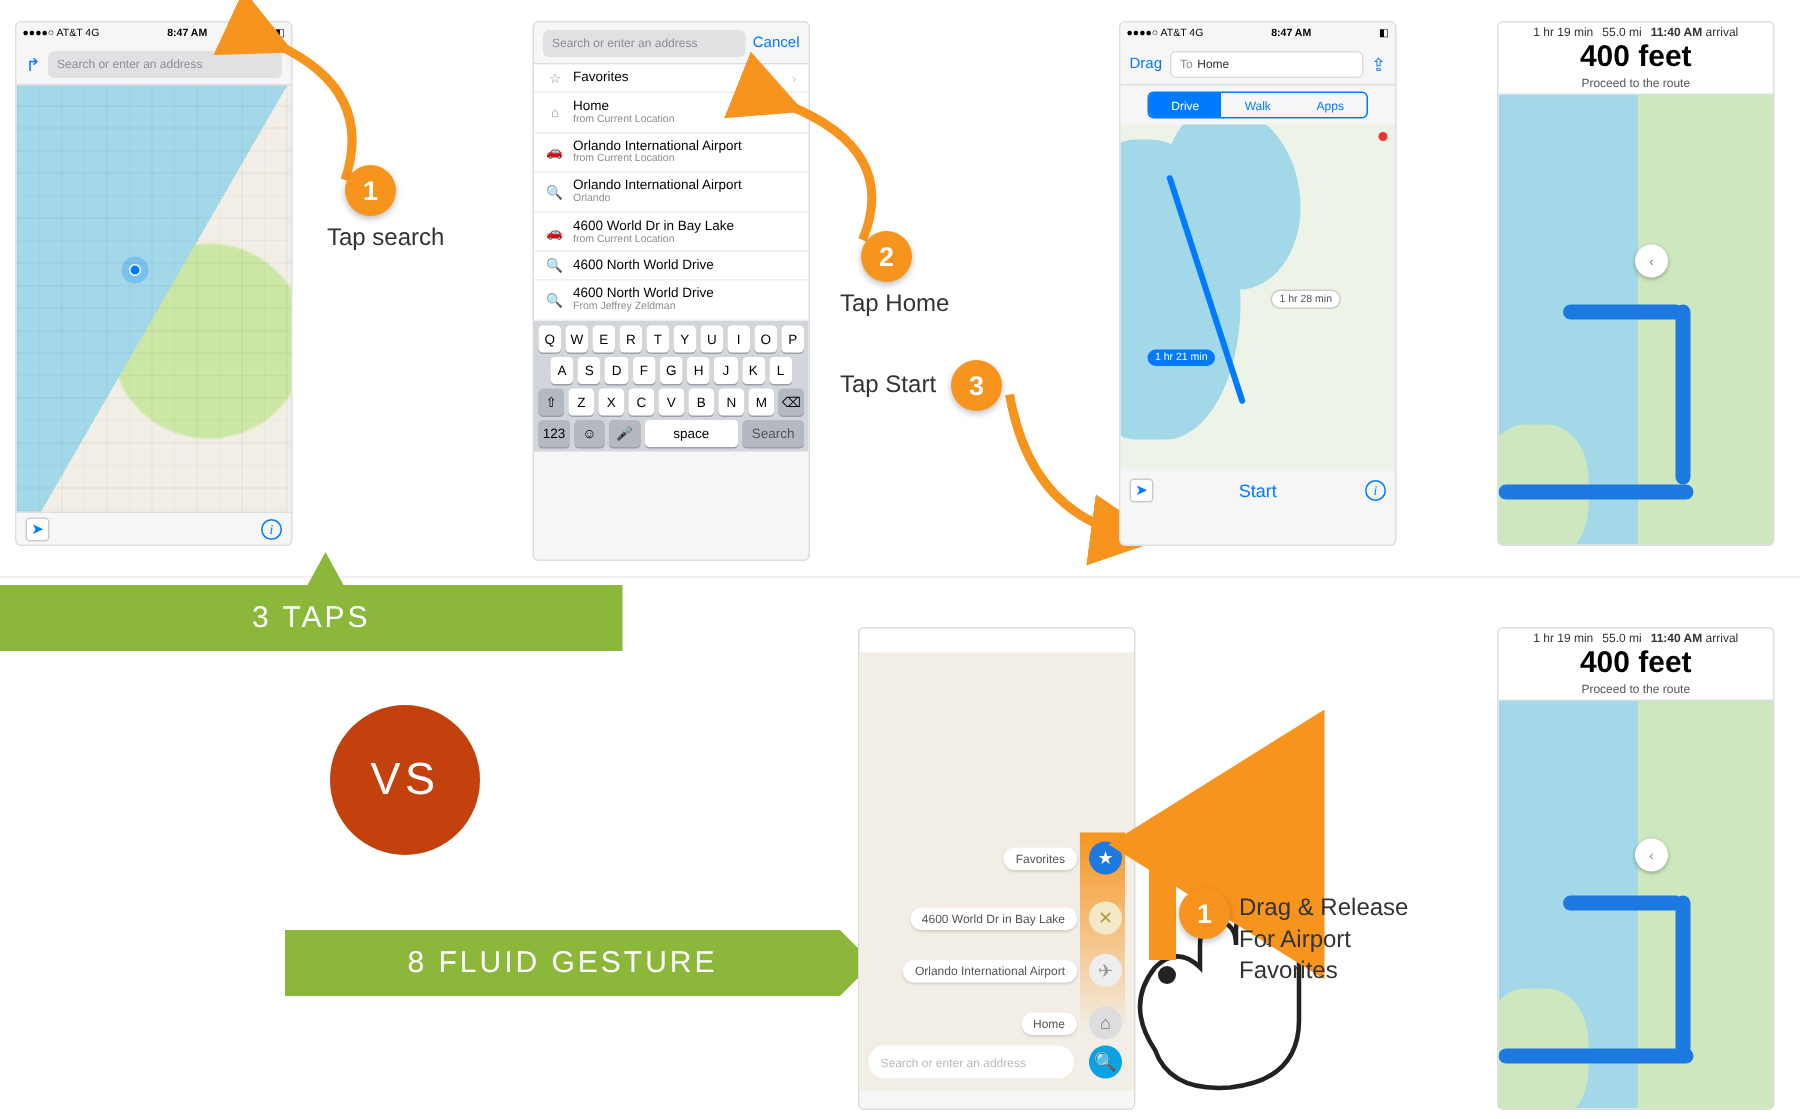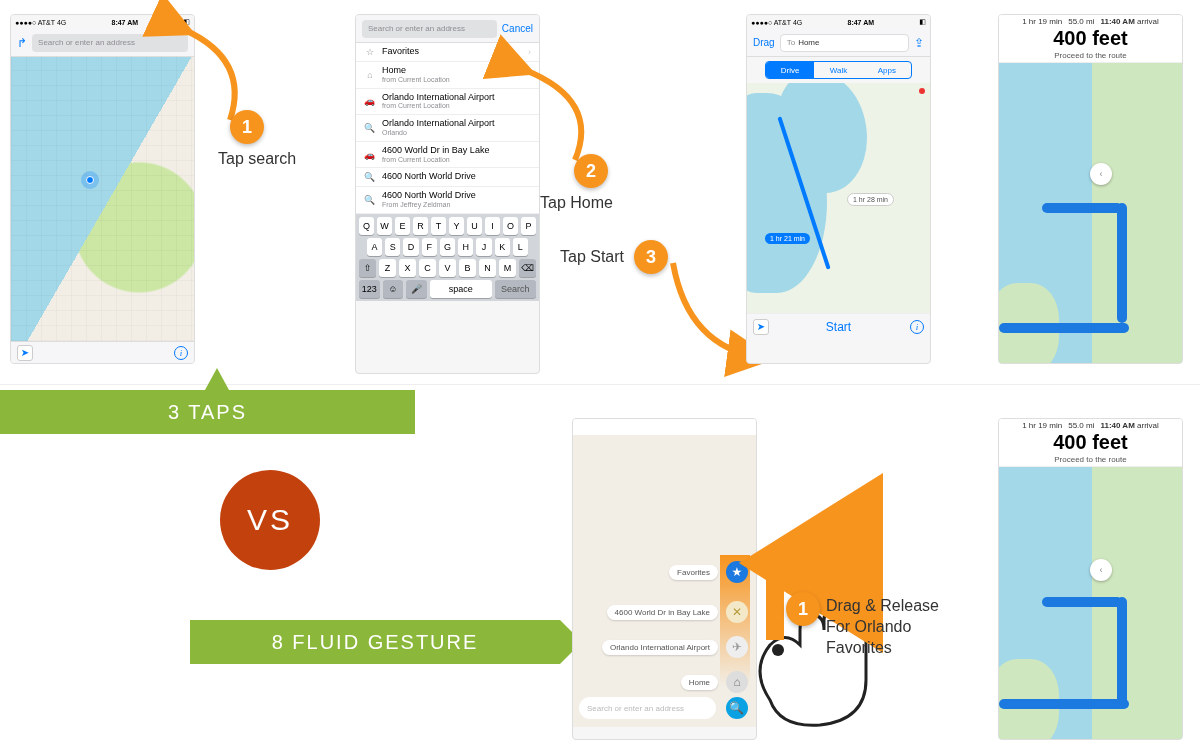--- a/index.html
+++ b/index.html
@@ -220,21 +220,21 @@
         <span class="wide">space</span>
         <span class="search">Search</span>
       </div>
   </div>
 </div>
 
 <svg class="arrow" style="left:520px;top:60px;width:80px;height:110px;">
   <path d="M55 100 Q 80 40 5 10" stroke="var(--orange)" stroke-width="6" fill="none" marker-end="url(#ah)"></path>
 </svg>
 <div class="badge" style="left:574px;top:154px;">2</div>
-<div class="caption" style="left:540px;top:194px;">Tap Home</div>
+<div class="caption" style="left:560px;top:194px;">Tap Home</div>
 
 <div class="caption" style="left:560px;top:248px;">Tap Start</div>
 <div class="badge" style="left:634px;top:240px;">3</div>
 <svg class="arrow" style="left:668px;top:258px;width:100px;height:110px;">
   <defs>
       <marker id="ah2" markerWidth="8" markerHeight="8" refX="6" refY="4" orient="auto">
         <path d="M0 0 L8 4 L0 8 Z" fill="var(--orange)"></path>
       </marker>
     </defs>
   <path d="M5 5 Q 20 90 95 100" stroke="var(--orange)" stroke-width="6" fill="none" marker-end="url(#ah2)"></path>
@@ -331,21 +331,21 @@
 <svg class="arrow" style="left:760px;top:555px;width:30px;height:90px;">
   <defs>
       <marker id="up" markerWidth="10" markerHeight="10" refX="5" refY="2" orient="auto">
         <path d="M0 8 L5 0 L10 8 Z" fill="var(--orange)"></path>
       </marker>
     </defs>
   <line x1="15" y1="85" x2="15" y2="8" stroke="var(--orange)" stroke-width="18" marker-end="url(#up)"></line>
 </svg>
 <div class="badge" style="left:786px;top:592px;">1</div>
 <div class="caption" style="left:826px;top:596px;line-height:1.3;">
-  <span>Drag &amp; Release</span><br><span>For Orlando</span><br><span>Favorites</span>
+  <span>Drag &amp; Release</span><br><span>For Airport</span><br><span>Favorites</span>
 </div>
 
 <div class="phone" style="left:998px;top:418px;height:322px;">
   <div class="nav-header">
     <div class="nav-eta">
       <span>1 hr 19 min</span>
         <span>55.0 mi</span>
       <span><b>11:40 AM</b> <span>arrival</span></span>
     </div>
     <div class="nav-dist">400 feet</div>

